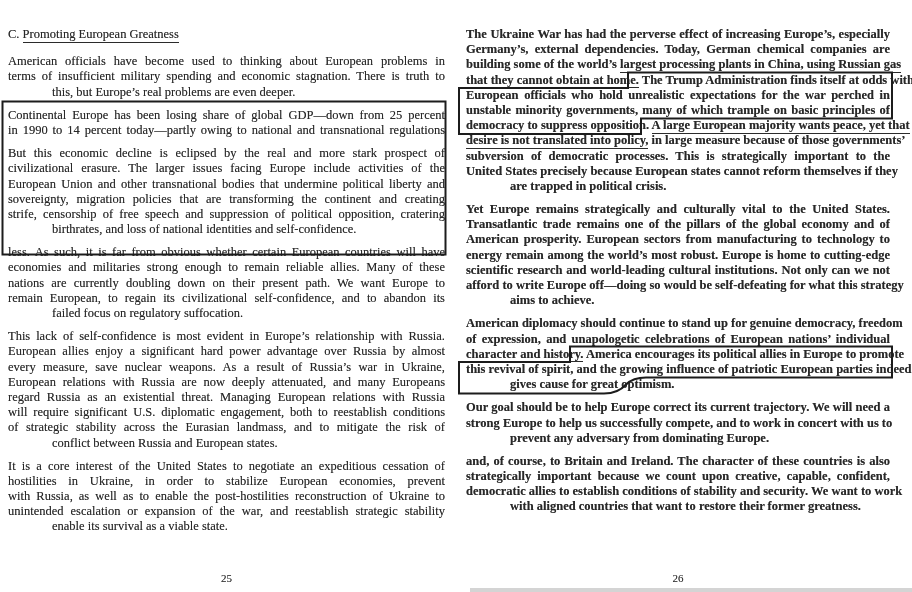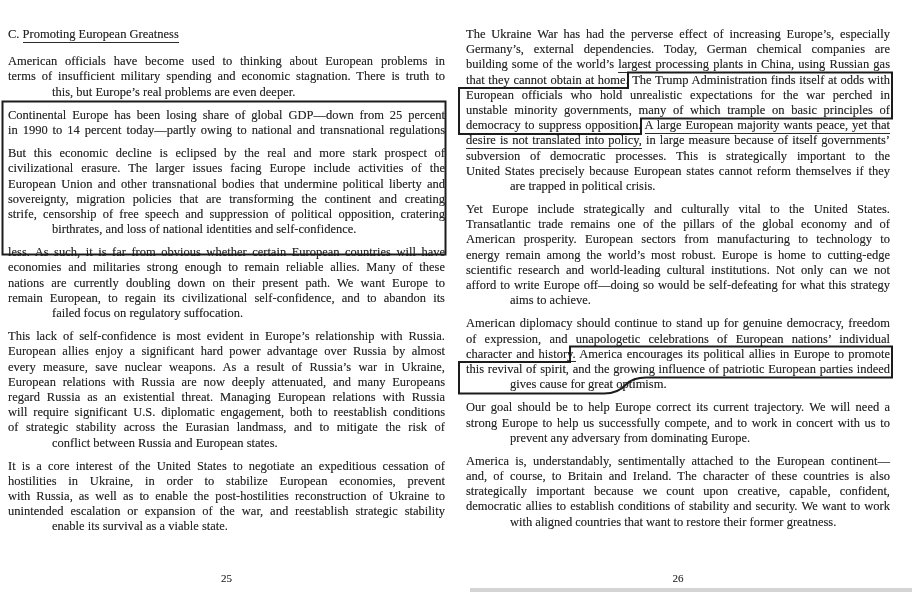--- a/index.html
+++ b/index.html
@@ -20,21 +20,21 @@
     width: 456px; height: 592px;
     background: #ffffff;
   }
   .page.left  { left: 0; }
   .page.right { left: 456px; }
   .content {
     position: absolute; top: 27px;
     font-size: 12.5px;
   }
   .page.left  .content { left: 8px;  width: 437px; }
-  .page.right .content { left: 10px; width: 424px; }
+  .page.right .content { left: 10px; width: 424px; font-weight: bold; }
   .heading {
     height: 15.2px; line-height: 15.2px;
     margin-bottom: 12px;
     white-space: nowrap;
   }
   .para { margin: 0 0 8px 0; }
   .line {
     height: 15.2px; line-height: 15.2px;
     white-space: nowrap;
     text-align: justify;
@@ -132,48 +132,47 @@
   <div class="page right">
     <div class="content">
         <div class="para">
           <div class="line"><span>The Ukraine War has had the perverse effect of increasing Europe’s, especially</span></div>
           <div class="line"><span>Germany’s, external dependencies. Today, German chemical companies are</span></div>
           <div class="line"><span>building some of the world’s </span><span class="u">largest processing plants in China, using Russian gas</span></div>
           <div class="line"><span class="u">that they cannot obtain at home.</span><span> The Trump Administration finds itself at odds with</span></div>
           <div class="line"><span>European officials who hold unrealistic expectations for the war perched in</span></div>
           <div class="line"><span>unstable minority governments, many of which trample on basic principles of</span></div>
           <div class="line"><span>democracy to suppress opposition. </span><span class="u">A large European majority wants peace, yet that</span></div>
-          <div class="line"><span class="u">desire is not translated into policy,</span><span> in large measure because of itself governments’</span></div>
+          <div class="line"><span class="u">desire is not translated into policy,</span><span> in large measure because of those governments’</span></div>
           <div class="line"><span>subversion of democratic processes. This is strategically important to the</span></div>
           <div class="line"><span>United States precisely because European states cannot reform themselves if they</span></div>
           <div class="line last"><span>are trapped in political crisis.</span></div>
         </div>
         <div class="para">
-          <div class="line"><span>Yet Europe include strategically and culturally vital to the United States.</span></div>
+          <div class="line"><span>Yet Europe remains strategically and culturally vital to the United States.</span></div>
           <div class="line"><span>Transatlantic trade remains one of the pillars of the global economy and of</span></div>
           <div class="line"><span>American prosperity. European sectors from manufacturing to technology to</span></div>
           <div class="line"><span>energy remain among the world’s most robust. Europe is home to cutting-edge</span></div>
           <div class="line"><span>scientific research and world-leading cultural institutions. Not only can we not</span></div>
           <div class="line"><span>afford to write Europe off—doing so would be self-defeating for what this strategy</span></div>
           <div class="line last"><span>aims to achieve.</span></div>
         </div>
         <div class="para">
           <div class="line"><span>American diplomacy should continue to stand up for genuine democracy, freedom</span></div>
           <div class="line"><span>of expression, and </span><span class="u">unapologetic celebrations of European nations’ individual</span></div>
           <div class="line"><span class="u">character and history.</span><span> America encourages its political allies in Europe to promote</span></div>
           <div class="line"><span>this revival of spirit, and the growing influence of patriotic European parties indeed</span></div>
           <div class="line last"><span>gives cause for great optimism.</span></div>
         </div>
         <div class="para">
           <div class="line"><span>Our goal should be to help Europe correct its current trajectory. We will need a</span></div>
           <div class="line"><span>strong Europe to help us successfully compete, and to work in concert with us to</span></div>
           <div class="line last"><span>prevent any adversary from dominating Europe.</span></div>
         </div>
         <div class="para">
-          <div class="line"><span>America is, understandably, sentimentally attached to the European continent—</span></div>
           <div class="line"><span>and, of course, to Britain and Ireland. The character of these countries is also</span></div>
           <div class="line"><span>strategically important because we count upon creative, capable, confident,</span></div>
           <div class="line"><span>democratic allies to establish conditions of stability and security. We want to work</span></div>
           <div class="line last"><span>with aligned countries that want to restore their former greatness.</span></div>
         </div>
       </div>
     <svg class="overlay" viewBox="0 0 456 592" width="456" height="592">
       <path d="M 172,72.5 H 436 V 118.5 H 185 V 134 H 3 V 88 H 172 Z"></path>
       <path d="M 114,346.5 H 436 V 377.5 H 190 Q 177,377.5 170,384.5 Q 162,393.5 148,393.5 H 3 V 362 H 114 Z"></path>
     </svg>

